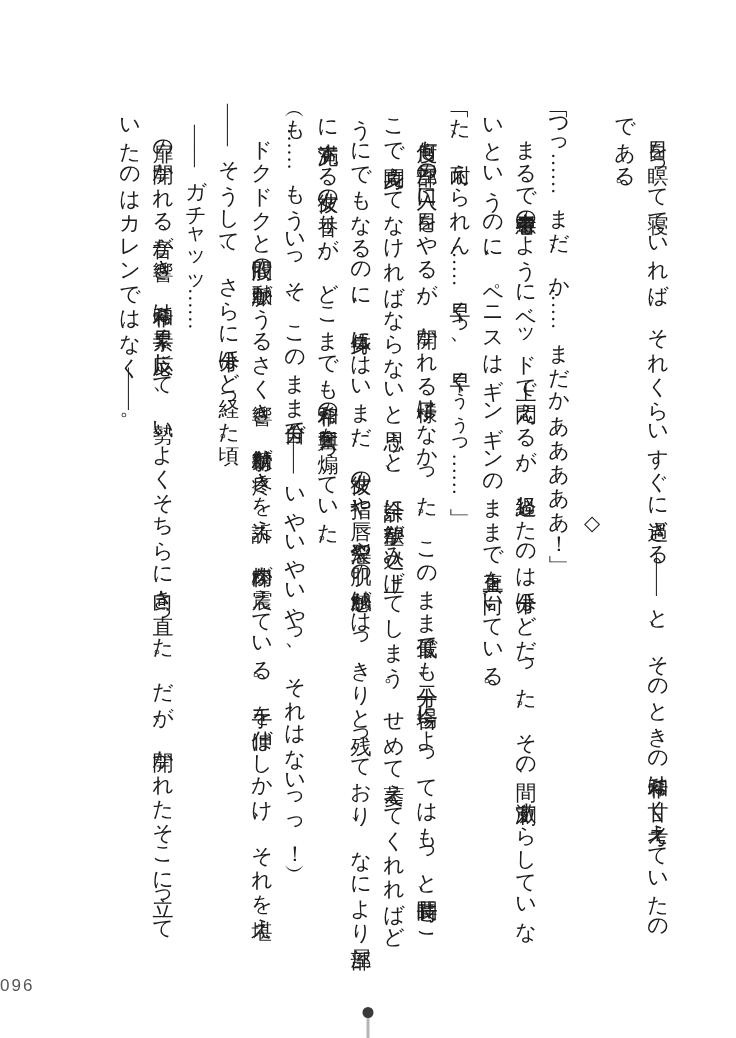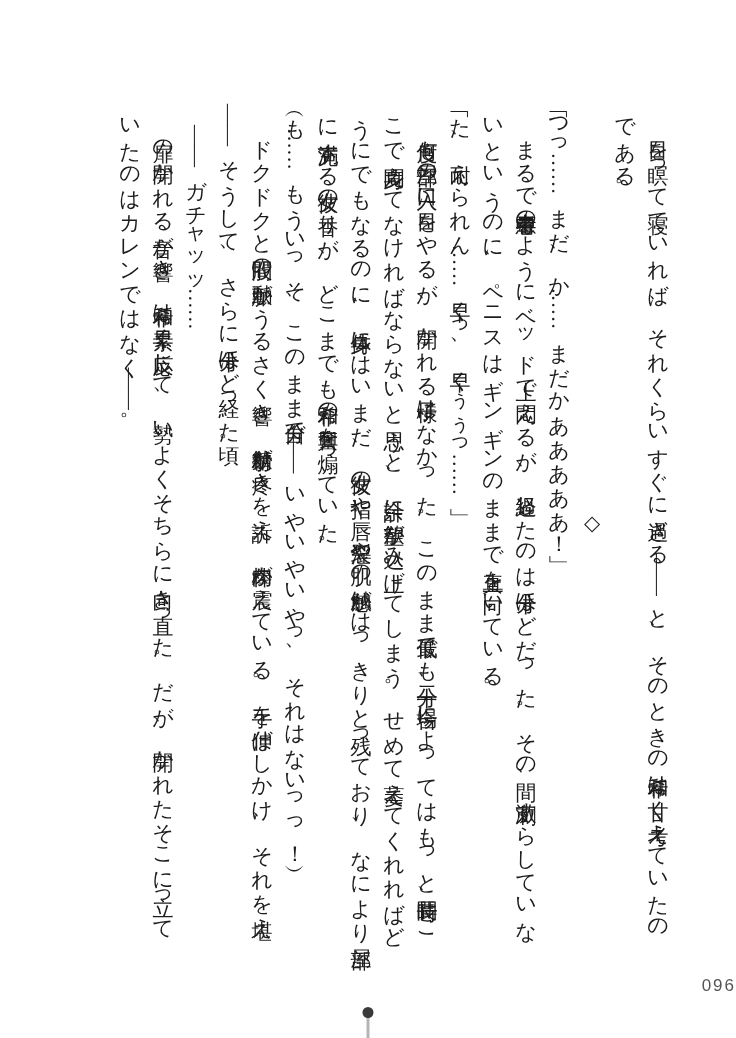--- a/index.html
+++ b/index.html
@@ -40,21 +40,21 @@
   }
   .text-area p.separator {
     text-align: center;
     text-indent: 0;
   }
   .page-number {
     position: absolute;
     left: 0;
     right: 0;
     bottom: 42px;
-    text-align: right;
+    text-align: left;
     font-family: "Liberation Sans", "DejaVu Sans", sans-serif;
     font-size: 17px;
     letter-spacing: 2px;
     color: var(--pagenum, #555555);
   }
   .footer-marker {
     position: absolute;
     left: 50%;
     transform: translateX(-50%);
     bottom: 0;

